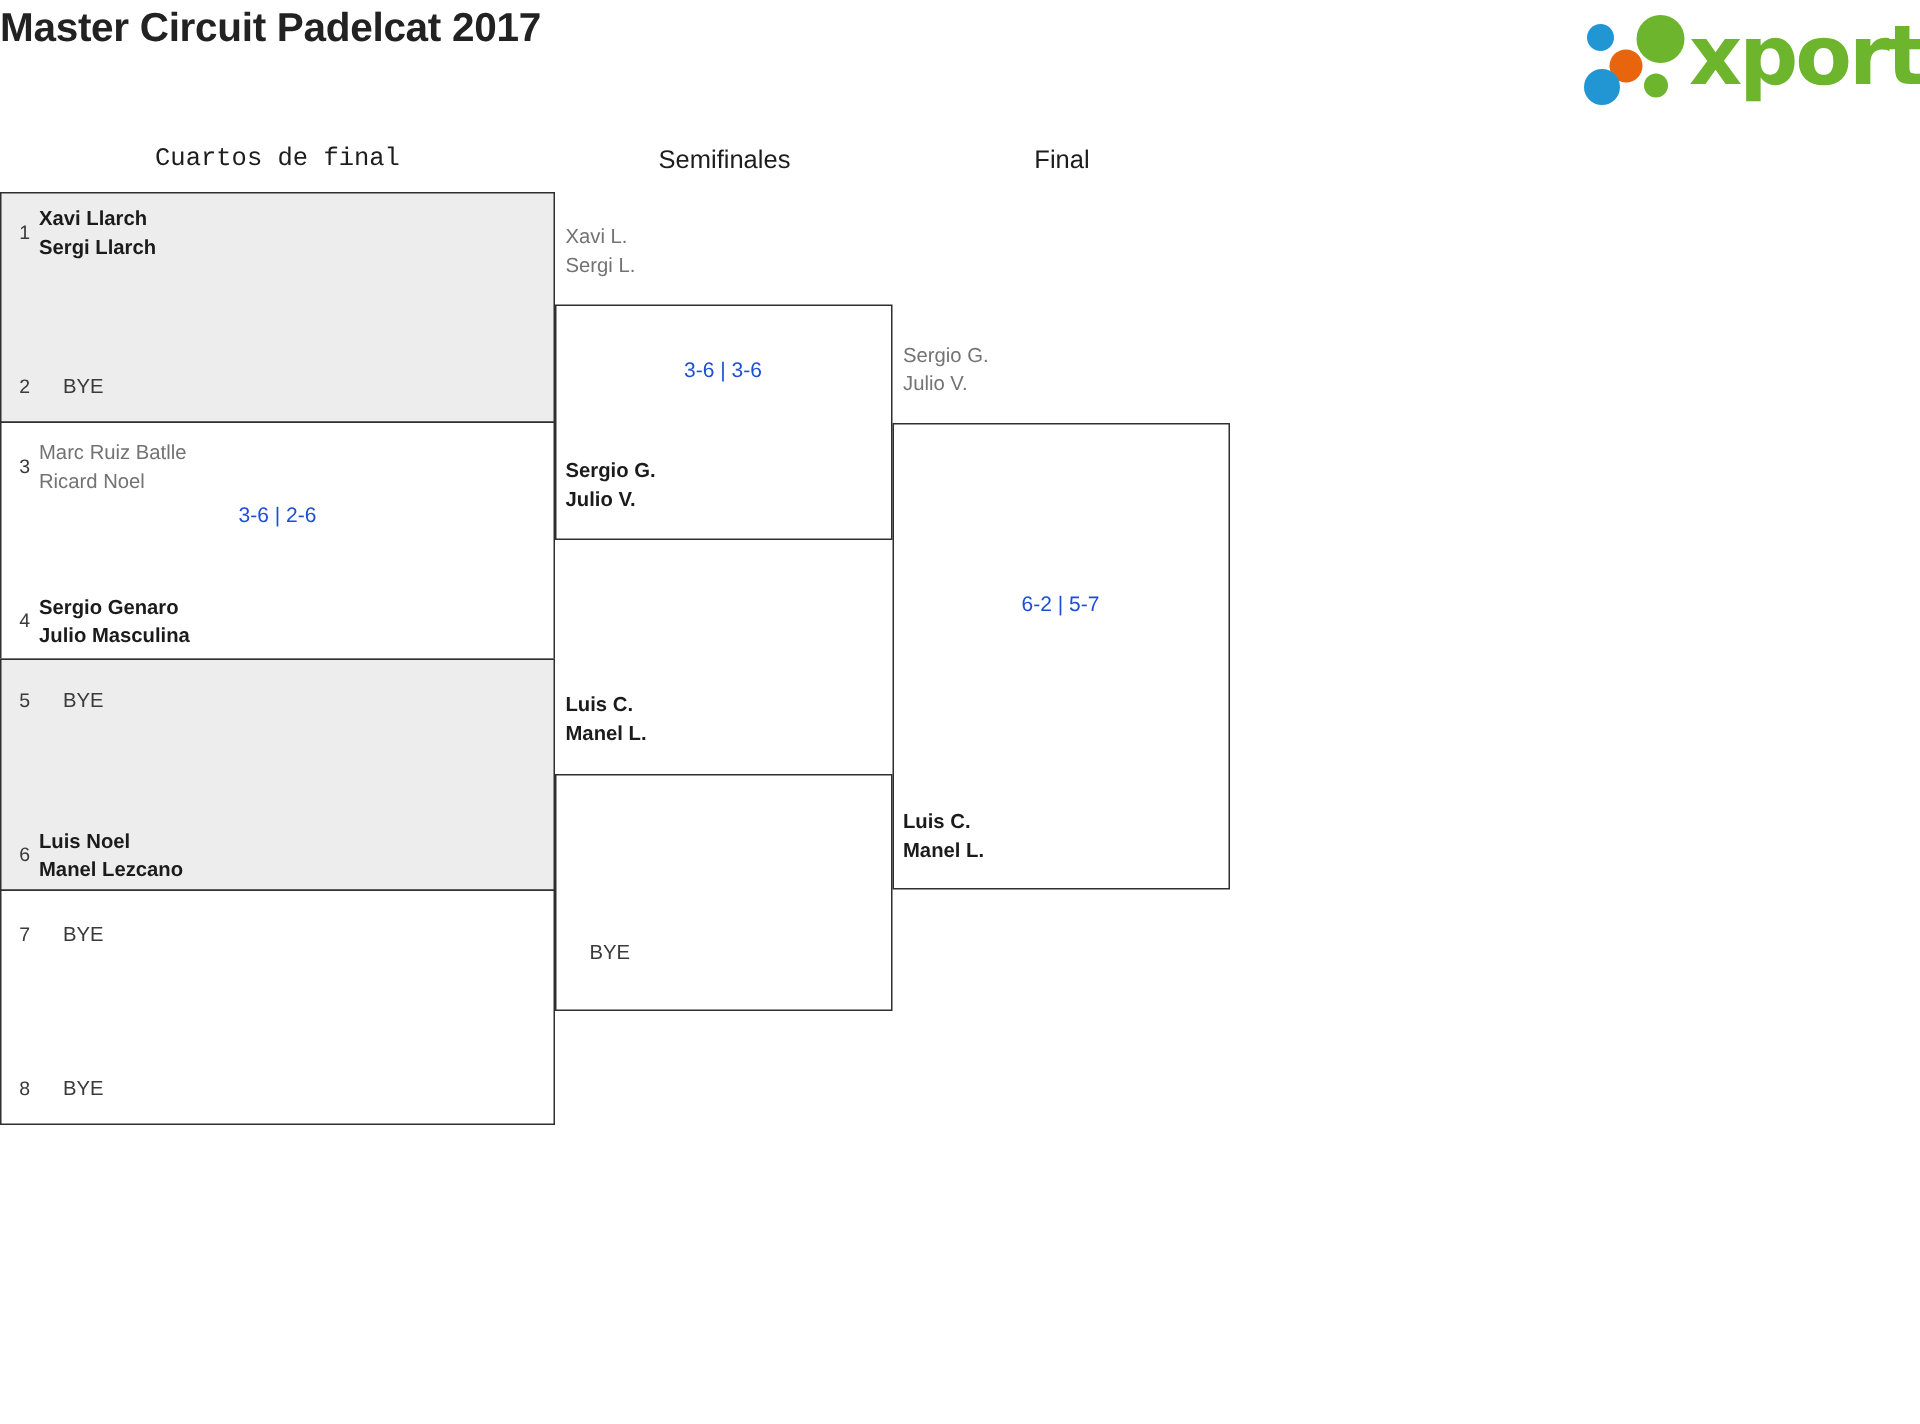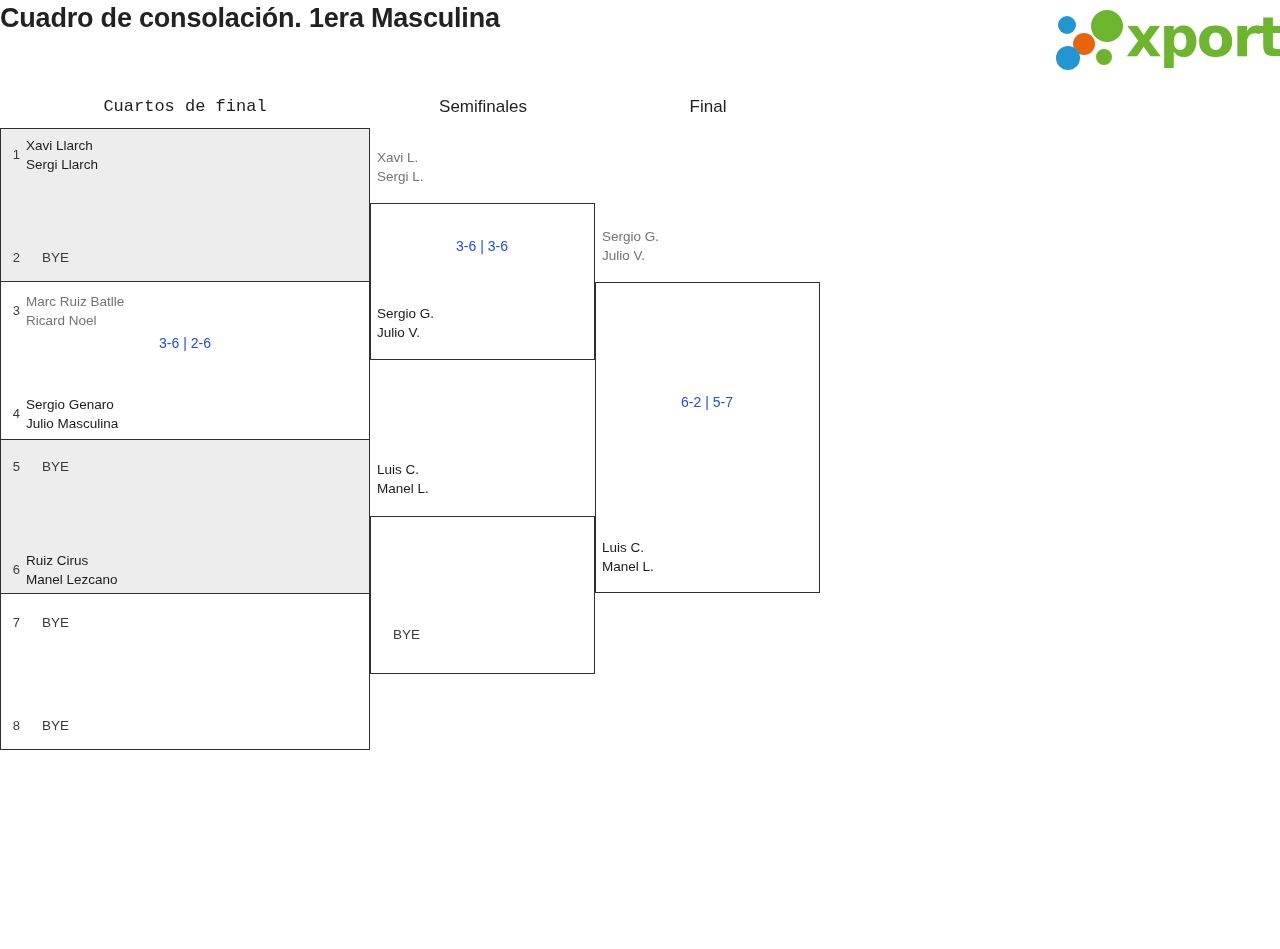--- a/index.html
+++ b/index.html
@@ -92,21 +92,21 @@
   }
 
   .entrant {
     position: absolute;
     font-size: 13.5px;
     line-height: 18.5px;
     color: #737373;
     white-space: nowrap;
   }
   .entrant.winner {
-    font-weight: normal;
+    font-weight: bold;
     color: #1b1b1b;
   }
   .entrant .ln { display: block; }
 
   .bye {
     position: absolute;
     font-size: 13.5px;
     color: #3a3a3a;
     white-space: nowrap;
     margin-left: 16px;
@@ -119,21 +119,21 @@
     text-align: center;
     white-space: nowrap;
   }
 </style>
 </head>
 <body>
 
 <div id="header">
 
   <div id="title-block">
-    <div class="title-line">Cuadro de consolación. 1era Masculina</div>
+    <div class="title-line">Master Circuit Padelcat 2017</div>
   </div>
 
   <div id="logo">
     <div id="logo-dots">
       <span class="dot" style="left:2px;  top:8px;  width:18px; height:18px; background:#2196d3;"></span>
       <span class="dot" style="left:17px; top:25px; width:22px; height:22px; background:#e8650d;"></span>
       <span class="dot" style="left:0px;  top:38px; width:24px; height:24px; background:#2196d3;"></span>
       <span class="dot" style="left:35px; top:2px;  width:32px; height:32px; background:#6cb52d;"></span>
       <span class="dot" style="left:40px; top:41px; width:16px; height:16px; background:#6cb52d;"></span>
     </div>
@@ -171,21 +171,21 @@
     <span class="ln">Marc Ruiz Batlle</span>
     <span class="ln">Ricard Noel</span>
   </div>
   <div class="entrant winner" style="left:26px; top:396px;">
     <span class="ln">Sergio Genaro</span>
     <span class="ln">Julio Masculina</span>
   </div>
 
   <div class="bye" style="left:26px; top:459px;">BYE</div>
   <div class="entrant winner" style="left:26px; top:552px;">
-    <span class="ln">Ruiz Cirus</span>
+    <span class="ln">Luis Noel</span>
     <span class="ln">Manel Lezcano</span>
   </div>
 
   <div class="bye" style="left:26px; top:615px;">BYE</div>
   <div class="bye" style="left:26px; top:718px;">BYE</div>
 
   <div class="score" style="left:85px; top:335px; width:200px;">3-6 | 2-6</div>
 
   <div class="match-box" style="left:370px; top:203px; width:225px; height:157px;"></div>
   <div class="match-box" style="left:370px; top:516px; width:225px; height:158px;"></div>

